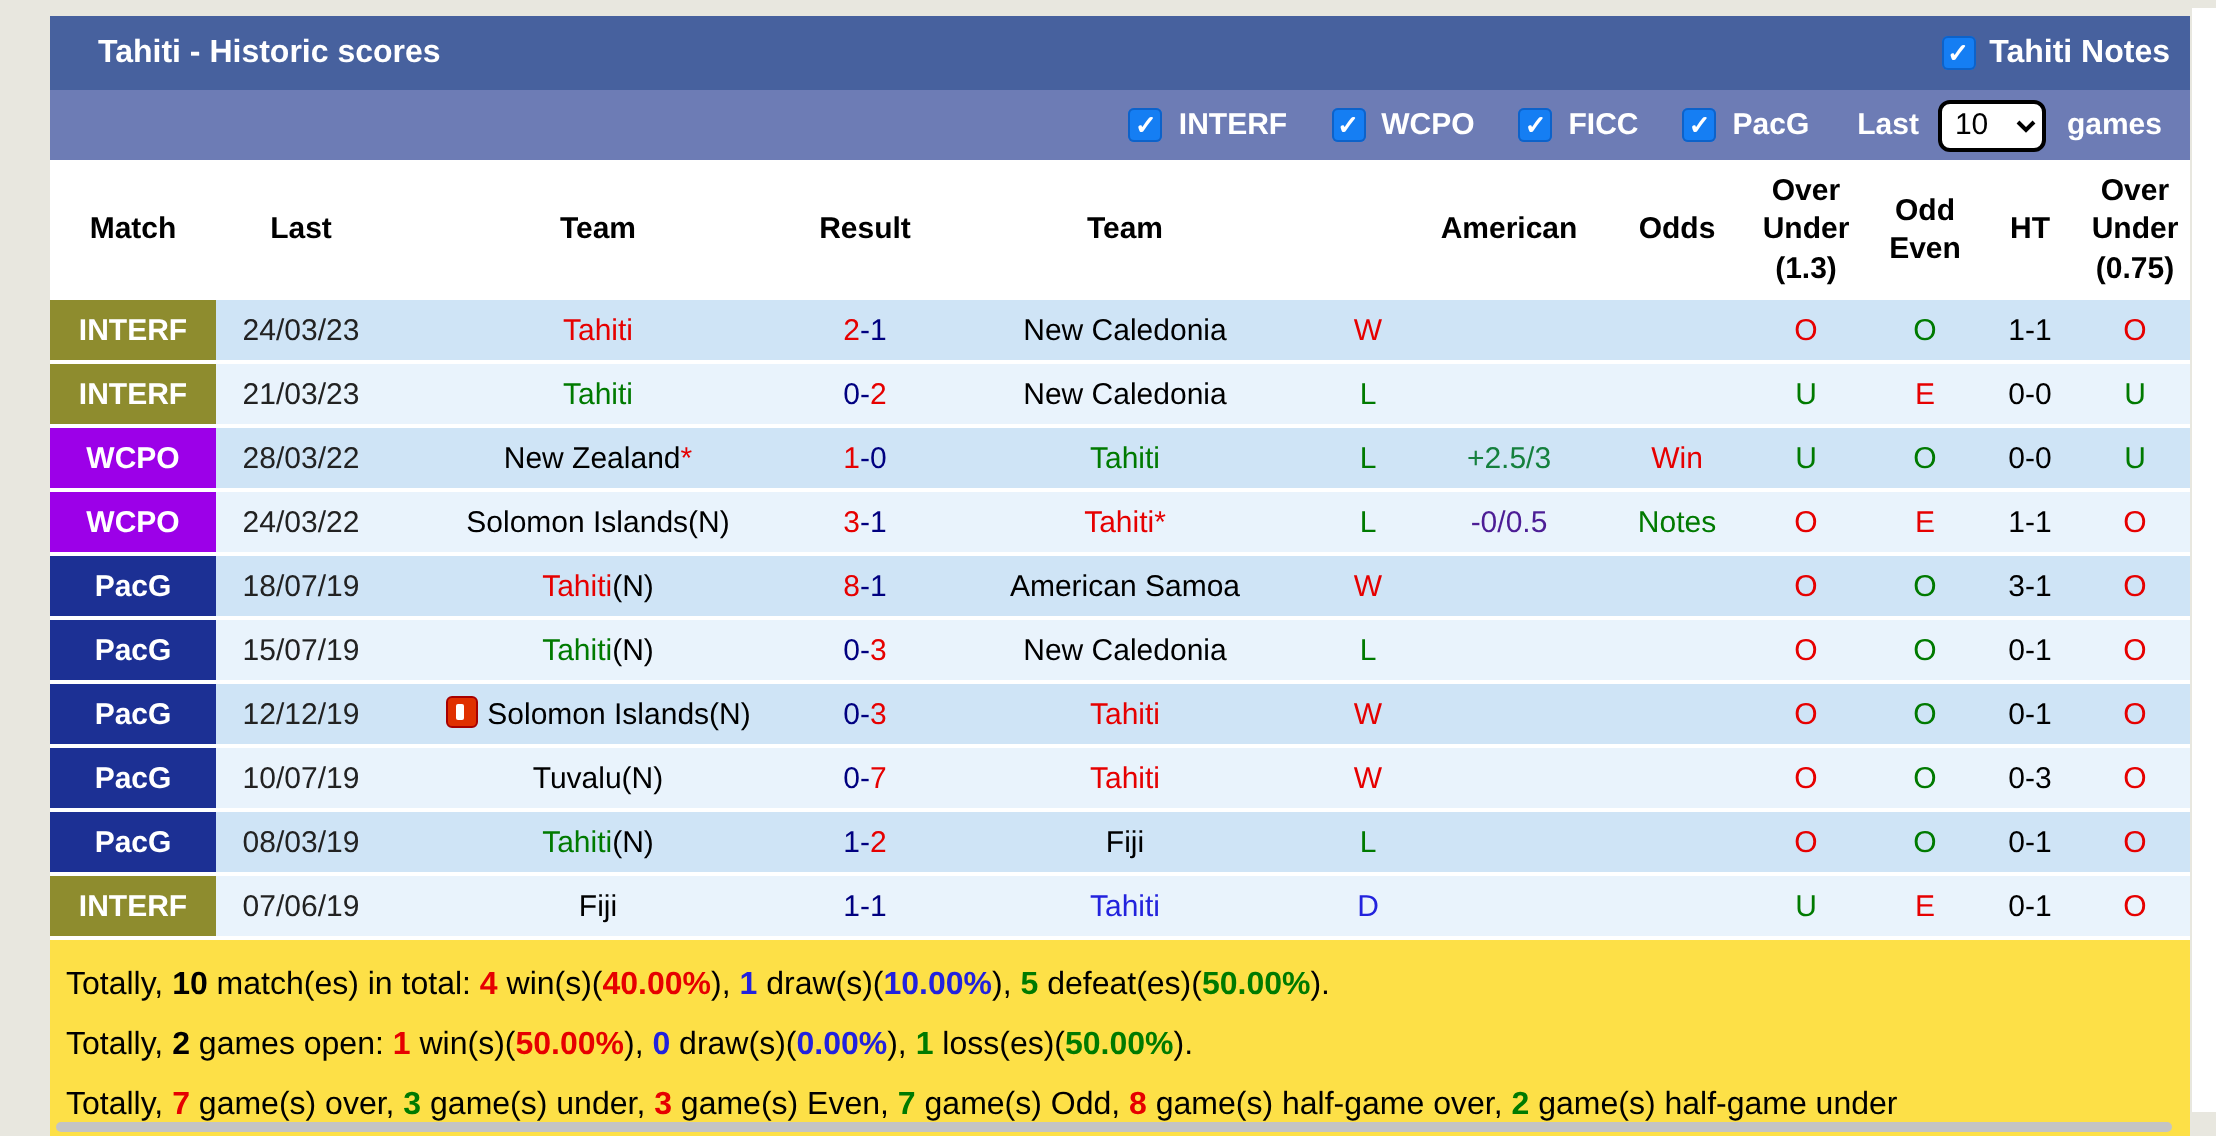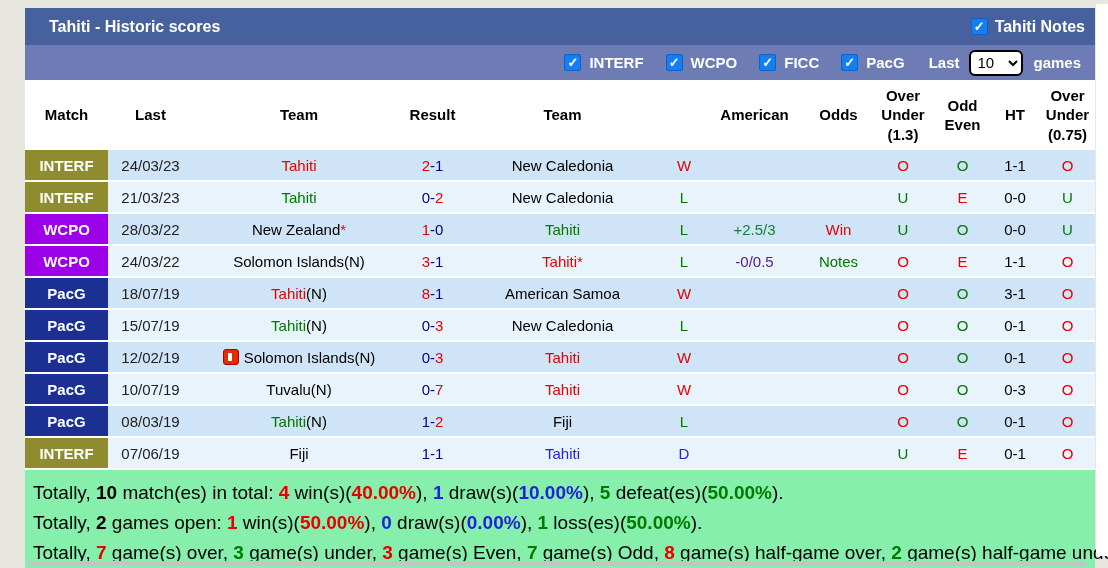--- a/index.html
+++ b/index.html
@@ -62,21 +62,21 @@
     display:inline-block; width:14px; height:14px; background:#e03000;
     border:1px solid #a80000; border-radius:3px; position:relative;
     vertical-align:-2px; margin-right:5px;
   }
   .rcard::after {
     content:""; position:absolute; left:4px; top:3px; width:4px; height:8px;
     background:#fff; border-radius:1px;
   }
 
   
-  .summary { padding:8px 0 0 8px; font-size:19px; color:#000; background:#86efac; }
+  .summary { padding:8px 0 0 8px; font-size:16px; color:#000; background:#fde047; }
   .summary-line { line-height:30px; white-space:nowrap; }
 
   
   .right-strip { position:absolute; left:1096px; top:4px; width:12px; height:552px; background:#ffffff; }
   .bottom-bar { position:absolute; left:28px; top:561px; width:1058px; height:5px; background:#c4c4c4; border-radius:3px; }
 </style>
 </head>
 <body>
 
 <div class="page">
@@ -228,21 +228,21 @@
               <td><span style="color: rgb(0, 122, 0);">L</span></td>
               <td></td>
               <td></td>
               <td><span style="color: rgb(230, 0, 0);">O</span></td>
               <td><span style="color: rgb(0, 122, 0);">O</span></td>
               <td>0-1</td>
               <td><span style="color: rgb(230, 0, 0);">O</span></td>
             </tr>
             <tr>
               <td class="badge" style="background: rgb(28, 48, 148);">PacG</td>
-              <td class="date-cell">12/02/19</td>
+              <td class="date-cell">12/12/19</td>
               <td><span class="rcard"></span><span style="color: rgb(0, 0, 0);">Solomon Islands(N)</span></td>
               <td><span style="color: rgb(0, 0, 128);">0</span><span style="color: rgb(0, 0, 128);">-</span><span style="color: rgb(230, 0, 0);">3</span></td>
               <td><span style="color: rgb(230, 0, 0);">Tahiti</span></td>
               <td><span style="color: rgb(230, 0, 0);">W</span></td>
               <td></td>
               <td></td>
               <td><span style="color: rgb(230, 0, 0);">O</span></td>
               <td><span style="color: rgb(0, 122, 0);">O</span></td>
               <td>0-1</td>
               <td><span style="color: rgb(230, 0, 0);">O</span></td>

